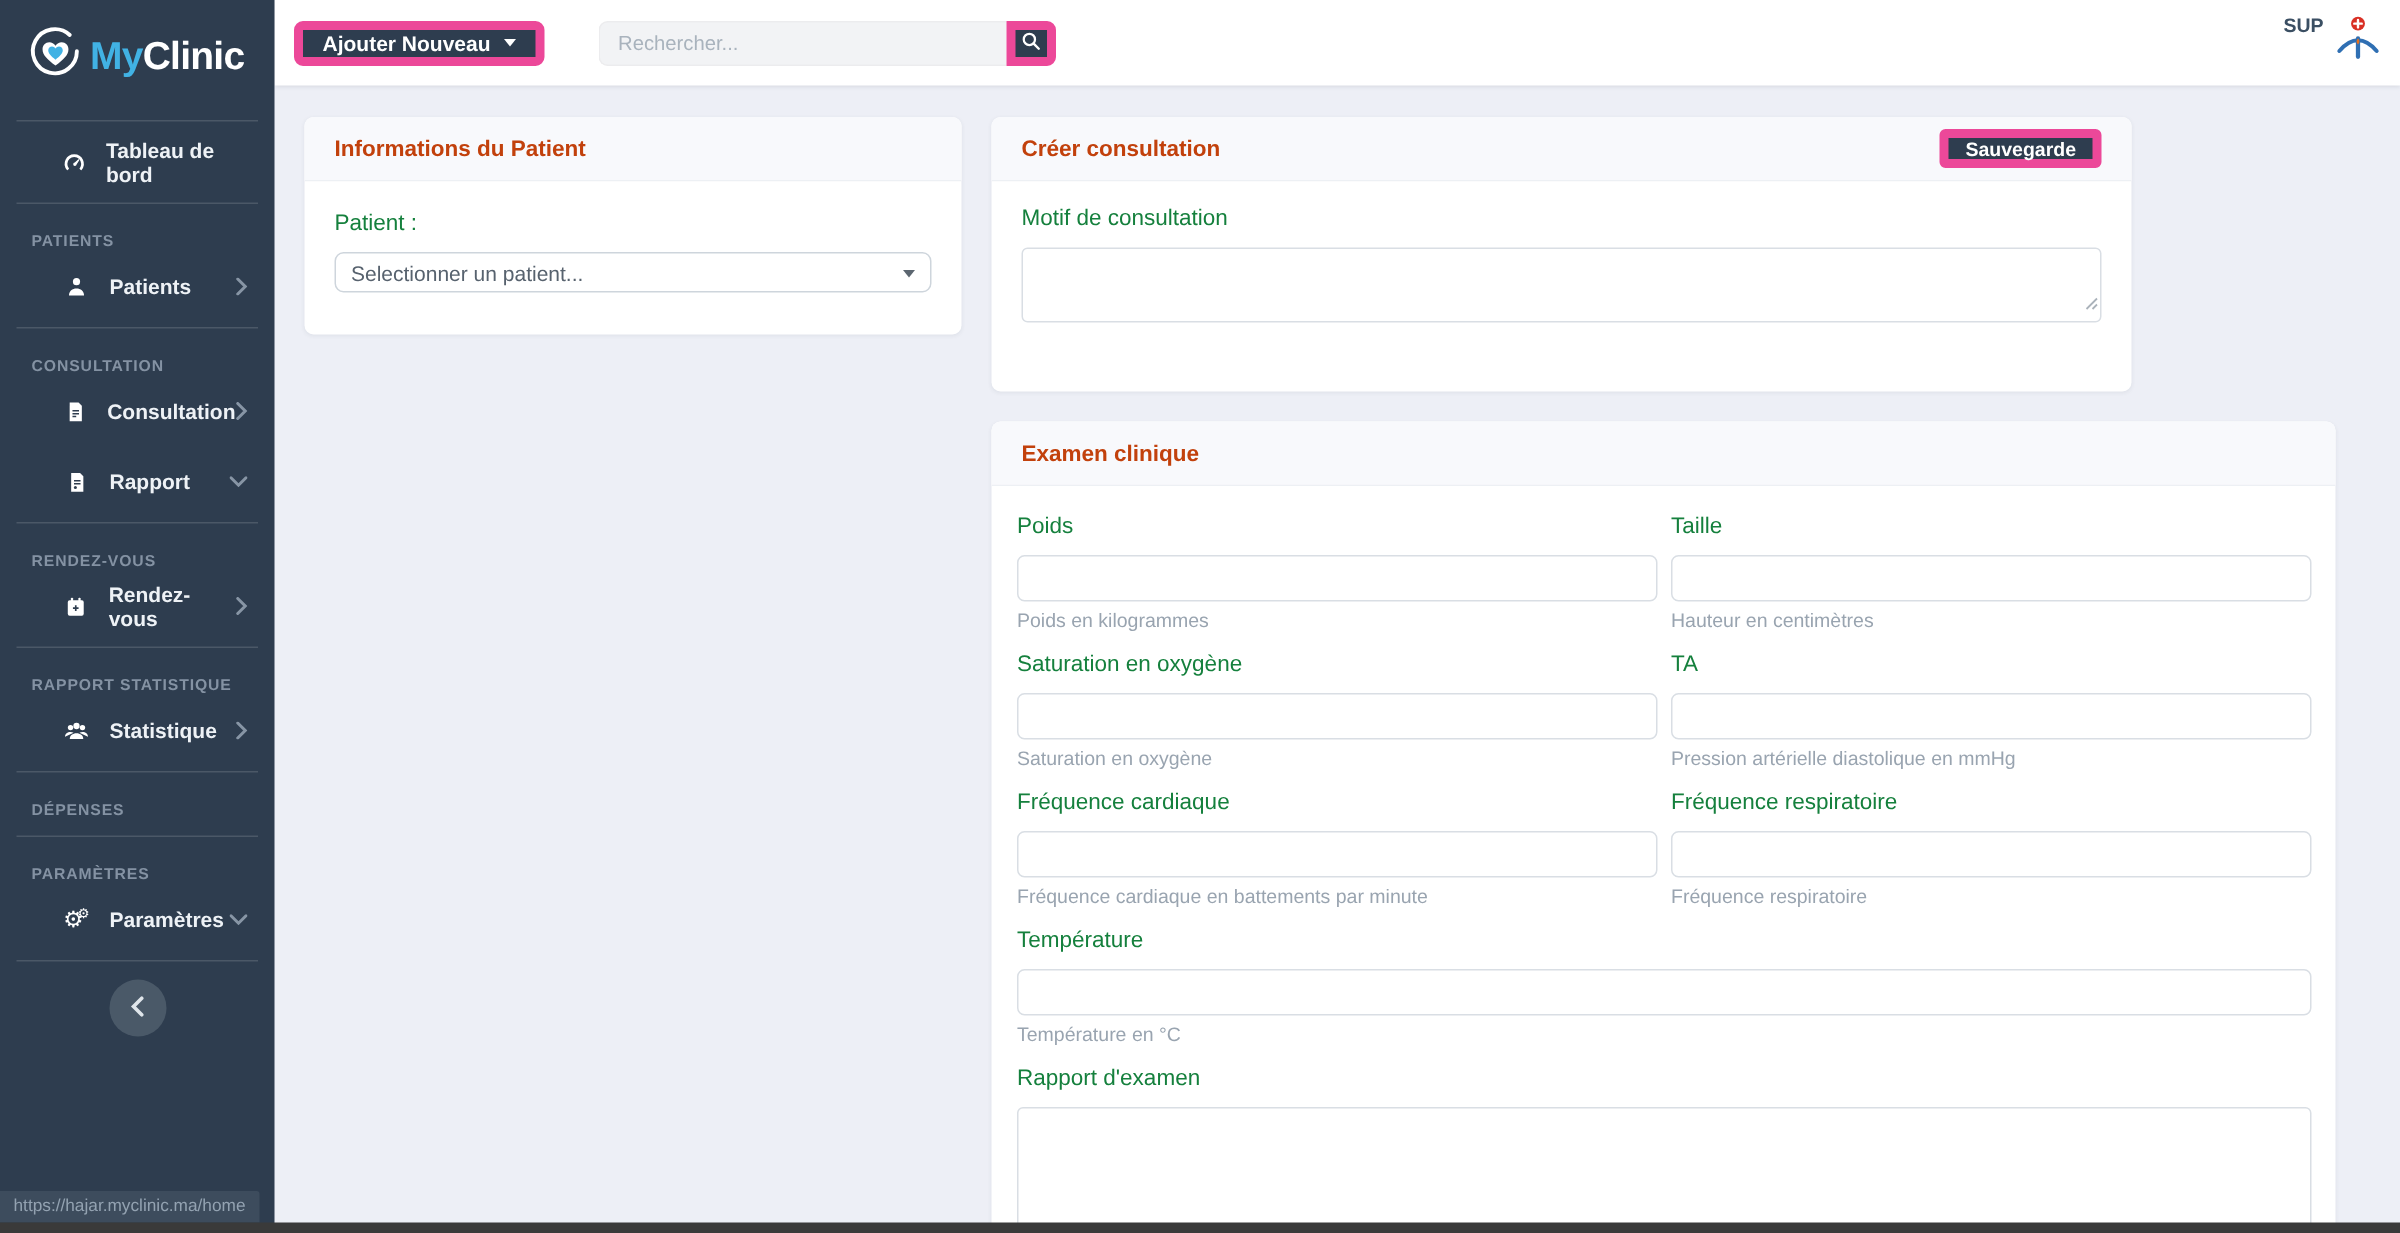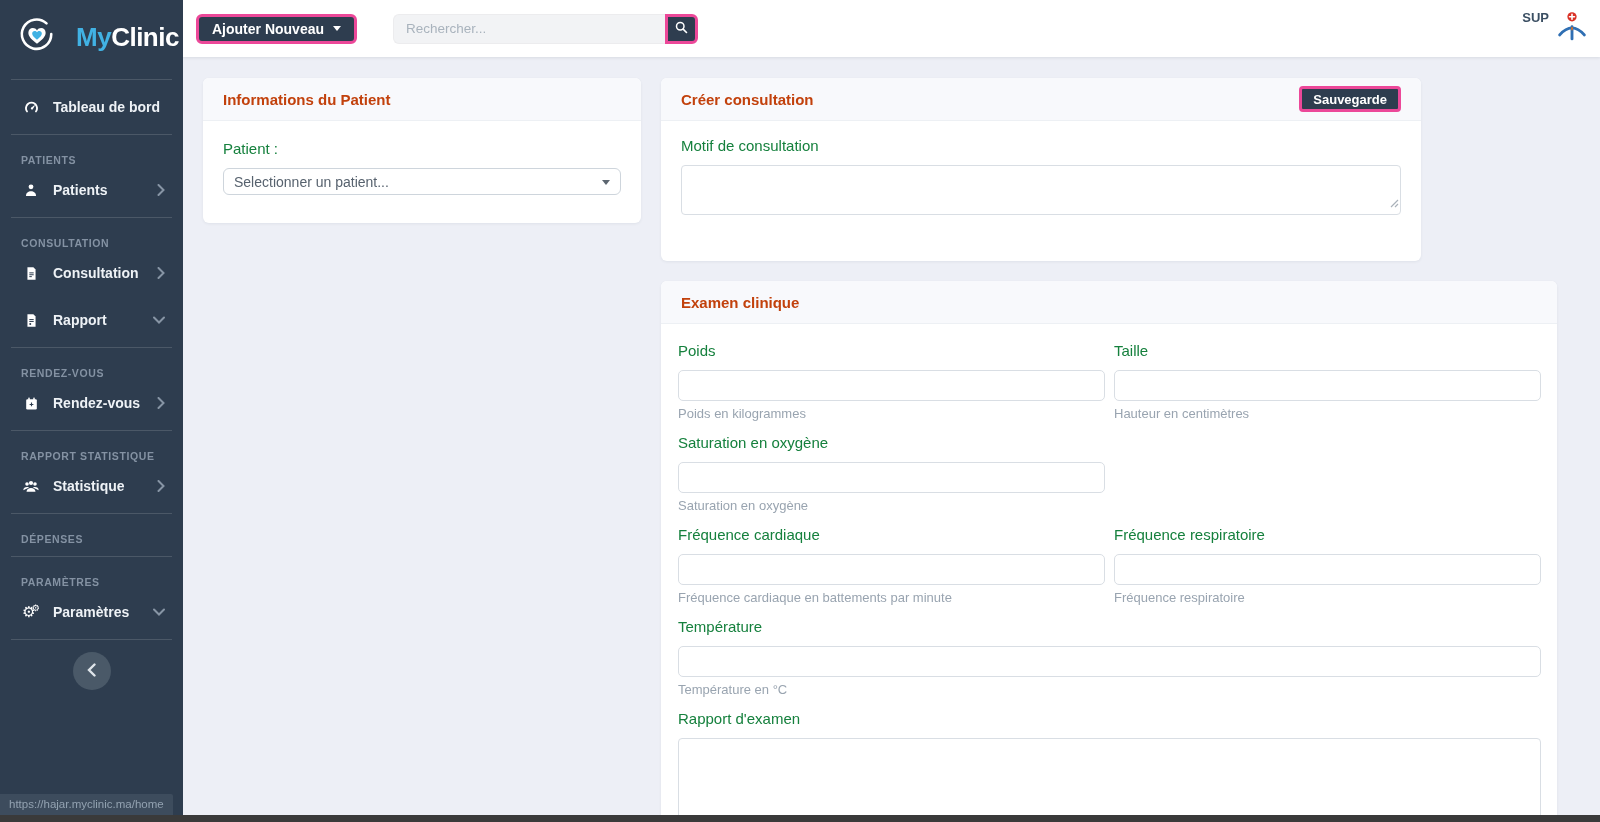--- a/index.html
+++ b/index.html
@@ -1,36 +1,36 @@
 <!DOCTYPE html>
 <html><head>
 <meta charset="utf-8">
 <style>
   * { margin:0; padding:0; box-sizing:border-box; }
   html,body { width:1600px; height:822px; overflow:hidden; font-family:"Liberation Sans", sans-serif; background:#edeff6; }
 
   
   .sidebar { position:absolute; left:0; top:0; width:183px; height:822px; background:#2e3d4f; z-index:6; }
-  .logo { display:flex; align-items:center; gap:20px; padding:16px 10px 14px 18px; }
+  .logo { display:flex; align-items:center; gap:4px; padding:16px 10px 14px 18px; }
   .logo-text { font-size:26px; font-weight:800; letter-spacing:-0.5px; }
   .logo-my { color:#41b2e4; }
   .logo-clinic { color:#ffffff; }
   .sdivider { height:1px; background:rgba(255,255,255,0.14); margin:7px 11px; }
   .section-title { padding:12px 21px 4px; font-size:10.5px; font-weight:700; color:#8492a3; letter-spacing:0.6px; }
-  .side-item { display:flex; align-items:center; padding:0 18px 0 21px; height:40px; color:#eef2f6; font-size:14px; font-weight:700; cursor:pointer; }
+  .side-item { display:flex; align-items:center; padding:0 18px 0 21px; height:40px; color:#eef2f6; font-size:14px; font-weight:700; cursor:pointer;margin-left:20px; }
   .side-item .sicon { width:20px; margin-right:12px; display:flex; align-items:center; justify-content:center; }
   .side-item .chev { margin-left:auto; display:flex; align-items:center; }
   .gear-glyph { font-family:"DejaVu Sans", sans-serif; color:#fff; font-size:15px; line-height:1; }
   .gear-glyph .small { font-size:9px; vertical-align:super; margin-left:-4px; }
   .collapse-wrap { display:flex; justify-content:center; margin-top:12px; }
   .collapse-btn { width:38px; height:38px; border-radius:50%; background:#4a5968; display:flex; align-items:center; justify-content:center; cursor:pointer; border:none; }
 
   
   .topbar { position:absolute; left:183px; top:0; right:0; height:57px; background:#ffffff; box-shadow:0 1px 3px rgba(30,40,50,0.10); display:flex; align-items:center; padding:0 12px 0 13px; z-index:5; }
-  .btn-dark { background:#2e3d4f; color:#fff; border:3px solid #ec4899; border-radius:6px; font-size:14px; font-weight:600; font-family:inherit; cursor:pointer; }
+  .btn-dark { background:#2e3d4f; color:#fff; border:6px solid #ec4899; border-radius:6px; font-size:14px; font-weight:600; font-family:inherit; cursor:pointer; }
   .add-new { height:30px; padding:0 13px; display:flex; align-items:center; gap:9px; }
   .caret-down { width:0; height:0; border-left:4px solid transparent; border-right:4px solid transparent; border-top:5px solid #fff; }
   .search-group { display:flex; margin-left:36px; height:30px; }
   .search-input { width:272px; height:30px; background:#f2f3f5; border:1px solid #ececee; border-right:none; border-radius:6px 0 0 6px; padding:0 12px; font-size:13.5px; color:#333; font-family:inherit; outline:none; }
   .search-input::placeholder { color:#a9b3bd; }
   .search-btn { width:33px; height:30px; border-radius:0 6px 6px 0; display:flex; align-items:center; justify-content:center; padding:0; }
   .topbar-right { margin-left:auto; display:flex; align-items:flex-start; gap:7px; }
   .user-label { font-size:13px; font-weight:700; color:#3b4f63; }
 
   
@@ -288,20 +288,25 @@
           <input type="text" style="">
           <div class="helper">Hauteur en centimètres</div>
         </div>
       </div>
       <div class="row2">
         <div class="field">
           <label class="field-label">Saturation en oxygène</label>
           <input type="text" style="">
           <div class="helper">Saturation en oxygène</div>
         </div>
+        <div class="field">
+          <label class="field-label">TA</label>
+          <input type="text" style="">
+          <div class="helper">Pression artérielle diastolique en mmHg</div>
+        </div>
       </div>
       <div class="row2">
         <div class="field">
           <label class="field-label">Fréquence cardiaque</label>
           <input type="text" style="">
           <div class="helper">Fréquence cardiaque en battements par minute</div>
         </div>
         <div class="field">
           <label class="field-label">Fréquence respiratoire</label>
           <input type="text" style="">

